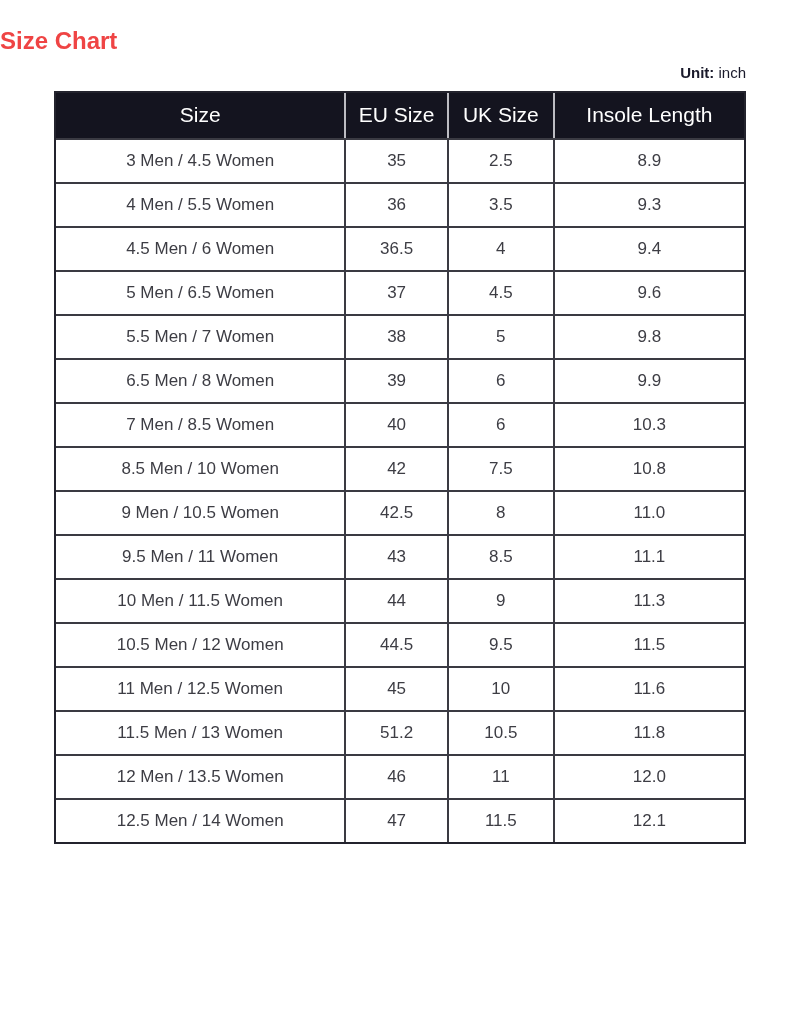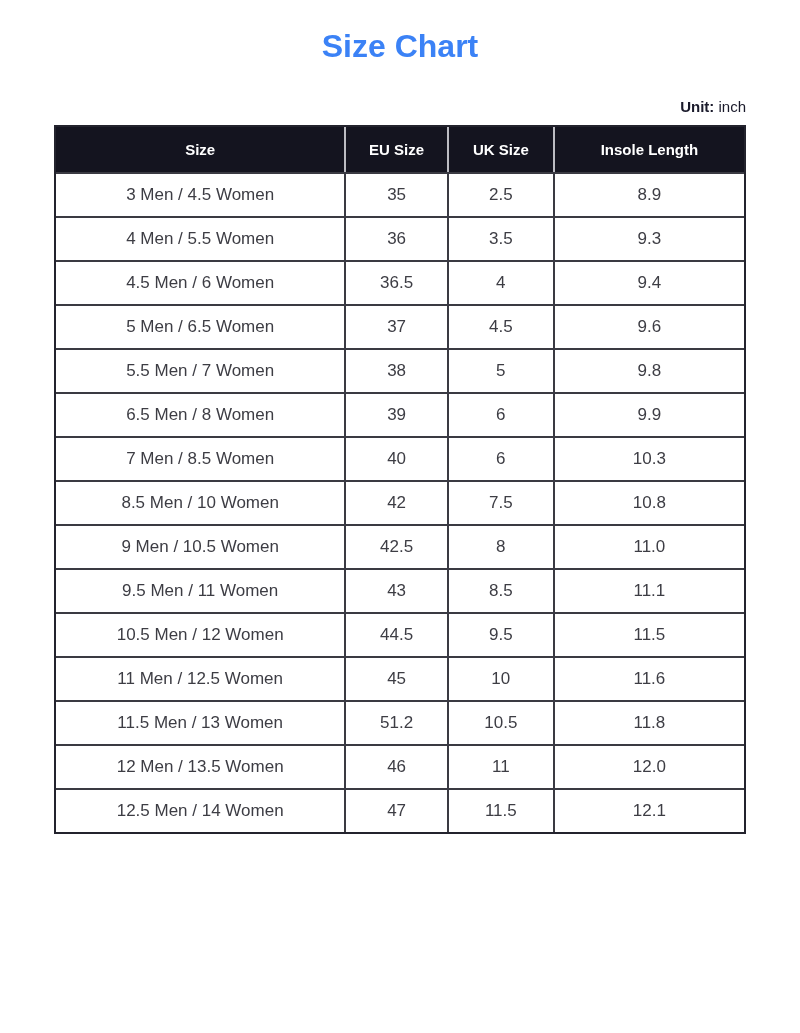--- a/index.html
+++ b/index.html
@@ -11,51 +11,51 @@
   .page {
     width: 800px;
     height: 1033px;
     background: #ffffff;
     box-sizing: border-box;
     padding-top: 27px;
     overflow: hidden;
   }
   .title {
     margin: 0;
-    text-align: center;
-    font-size: 32px;
+    text-align: left;
+    font-size: 24px;
     font-weight: bold;
-    color: #3b82f6;
+    color: #ef4444;
     line-height: 1.2;
   }
   .table-wrap {
     width: 692px;
     margin: 0 auto;
   }
   .unit-line {
-    margin-top: 33px;
+    margin-top: 8px;
     margin-bottom: 8px;
     text-align: right;
     font-size: 15px;
     color: #1a1a2b;
     line-height: 1.25;
   }
   .unit-label { font-weight: bold; }
   table {
     width: 100%;
     border-collapse: separate;
     border-spacing: 0;
     border: 2px solid #23232d;
     table-layout: fixed;
   }
   thead th {
     background: #14141f;
     color: #ffffff;
-    font-size: 15px;
-    font-weight: bold;
+    font-size: 21px;
+    font-weight: normal;
     height: 45px;
     text-align: center;
     vertical-align: middle;
     border: none;
     border-right: 2px solid #bcbcc2;
     padding: 0 4px;
   }
   thead th:last-child { border-right: none; }
   tbody td {
     background: #ffffff;
@@ -158,20 +158,26 @@
             <td>8</td>
             <td>11.0</td>
           </tr>
           <tr>
             <td>9.5 Men / 11 Women</td>
             <td>43</td>
             <td>8.5</td>
             <td>11.1</td>
           </tr>
           <tr>
+            <td>10 Men / 11.5 Women</td>
+            <td>44</td>
+            <td>9</td>
+            <td>11.3</td>
+          </tr>
+          <tr>
             <td>10.5 Men / 12 Women</td>
             <td>44.5</td>
             <td>9.5</td>
             <td>11.5</td>
           </tr>
           <tr>
             <td>11 Men / 12.5 Women</td>
             <td>45</td>
             <td>10</td>
             <td>11.6</td>

